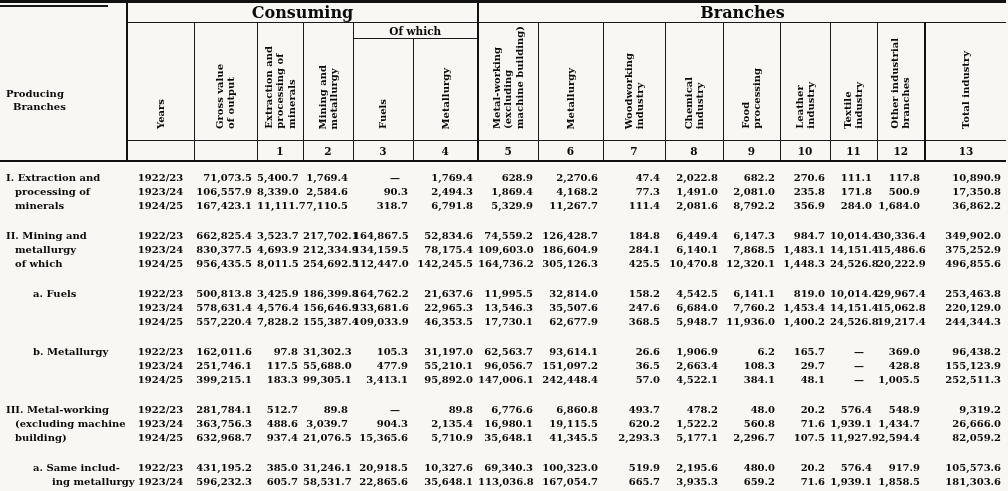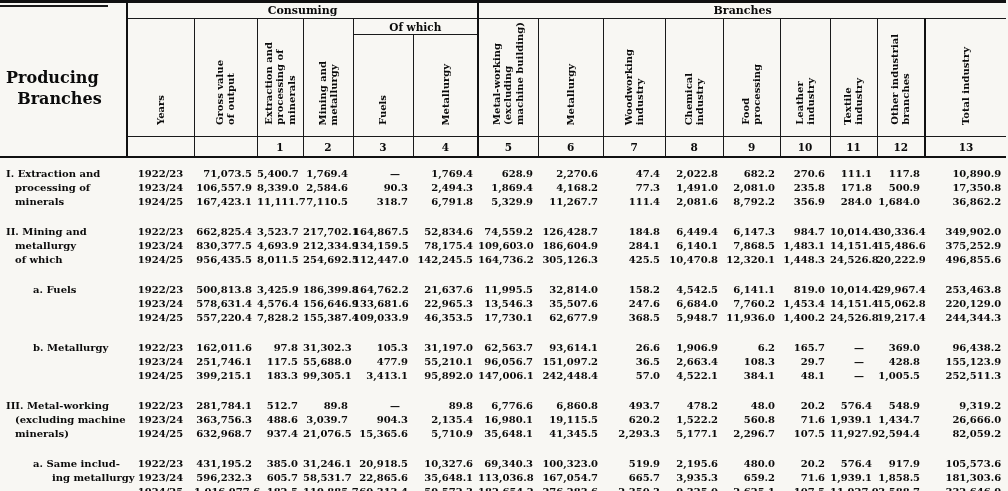--- a/index.html
+++ b/index.html
@@ -12,36 +12,36 @@
   .sheet{position:relative;width:1008px;height:491px;background:#f8f7f3;}
   .scan-mark{position:absolute;top:5px;left:0;width:108px;height:2px;background:#1a1a1a;}
   table.stat{
     border-collapse:collapse;table-layout:fixed;width:1006px;
     font-weight:700;
   }
   thead th{
     border:1.2px solid #1a1a1a;
     font-weight:700;padding:0;background:transparent;
   }
-  th.grp{font-size:11px;height:15px;text-align:center;vertical-align:middle;border-top:3px solid #111;margin-top:44px;}
+  th.grp{font-size:16px;height:15px;text-align:center;vertical-align:middle;border-top:3px solid #111;margin-top:44px;}
   th.grp.branches{border-right:none;}
   th.ofwhich{font-size:10.5px;height:15px;text-align:center;vertical-align:middle;}
   th.vert{vertical-align:bottom;text-align:center;padding-bottom:7px;}
   th.vert span{
     writing-mode:vertical-rl;transform:rotate(180deg);
     display:inline-block;white-space:pre-line;
     font-size:10px;line-height:1.14;text-align:left;font-weight:700;
   }
   th.vh{height:94px;}
   th.num-h{font-size:10.5px;height:19px;text-align:center;vertical-align:middle;border-bottom:2.5px solid #111;}
   th.pb{
     border:none;border-top:3px solid #111;border-right:2px solid #111;border-bottom:2.5px solid #111;
     vertical-align:bottom;text-align:left;padding:0 0 46px 6px;
   }
-  th.pb span{font-size:16px;white-space:pre-wrap;line-height:1.35;display:inline-block;text-align:left;}
+  th.pb span{font-size:10px;white-space:pre-wrap;line-height:1.35;display:inline-block;text-align:left;}
   th.sep-r{border-right:2.5px solid #111;}
   th.sep-l{border-left:2.5px solid #111;}
   th.no-r{border-right:none;}
   tbody td{
     border:none;font-size:10px;height:14px;line-height:14px;
     white-space:nowrap;padding:0;font-weight:700;
   }
   tbody tr.first-row td{padding-top:9px;}
   td.lbl{text-align:left;}
   td.ind0{padding-left:6px;}
@@ -394,21 +394,21 @@
           <td class="num">19,115.5</td>
           <td class="num">620.2</td>
           <td class="num">1,522.2</td>
           <td class="num">560.8</td>
           <td class="num">71.6</td>
           <td class="num">1,939.1</td>
           <td class="num">1,434.7</td>
           <td class="num">26,666.0</td>
         </tr>
         <tr>
-          <td class="lbl ind1">minerals)</td>
+          <td class="lbl ind1">building)</td>
           <td class="yr">1924/25</td>
           <td class="num">632,968.7</td>
           <td class="num">937.4</td>
           <td class="num">21,076.5</td>
           <td class="num">15,365.6</td>
           <td class="num">5,710.9</td>
           <td class="num">35,648.1</td>
           <td class="num">41,345.5</td>
           <td class="num">2,293.3</td>
           <td class="num">5,177.1</td>

